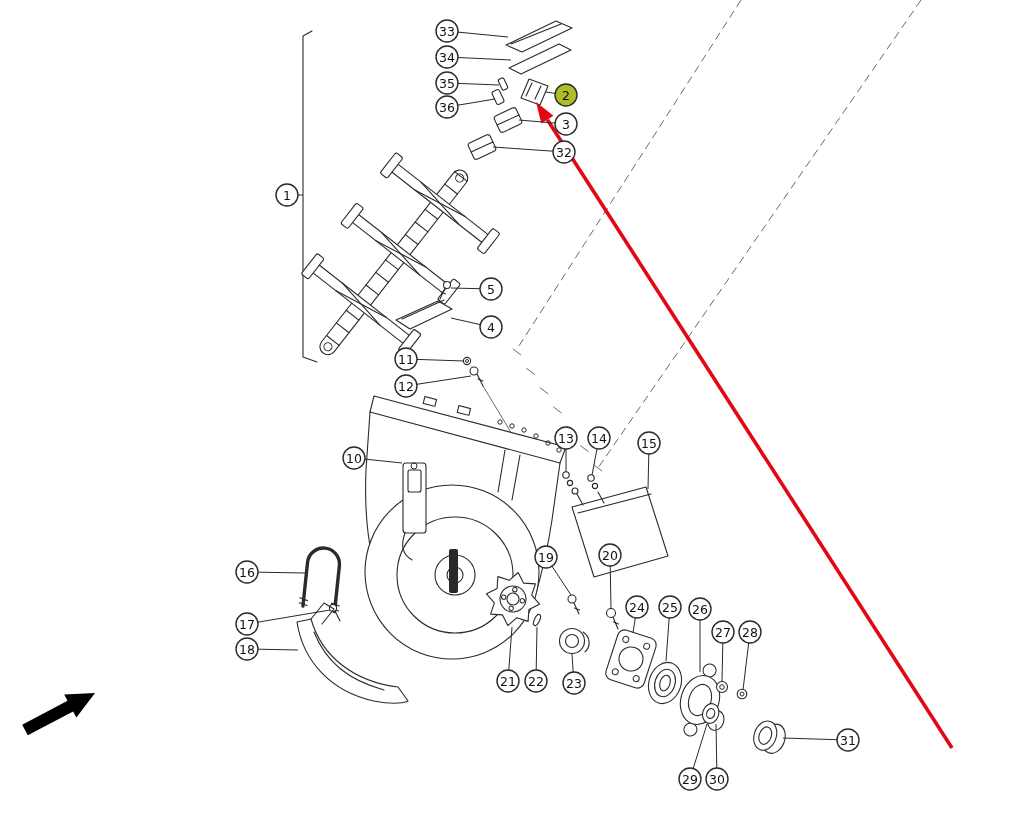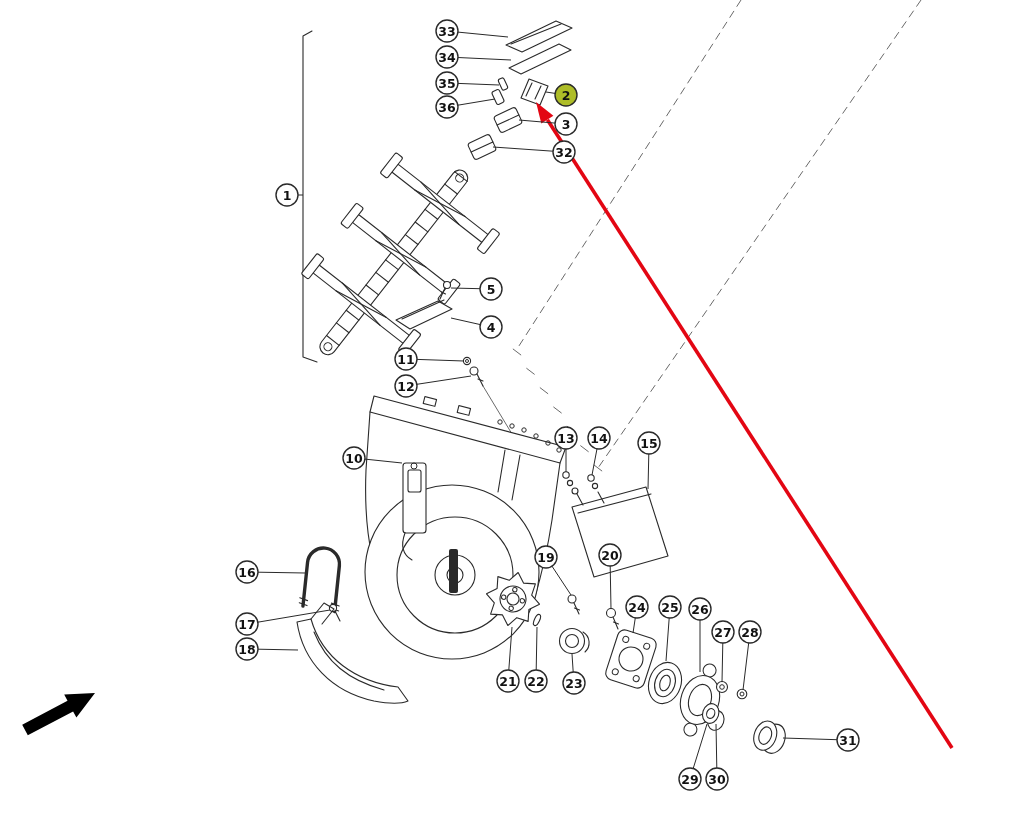--- a/index.html
+++ b/index.html
@@ -1,16 +1,16 @@
 <!DOCTYPE html>
 <html style="--bg: #ffffff; --line: #2a2a2a; --hl: #aebd28; --red: #e30613;"><head>
 <meta charset="utf-8">
 <style>
   html,body{margin:0;padding:0;background:#fff;}
-  .canvas{position:relative;width:1023px;height:796px;background:var(--bg,#ffffff);overflow:hidden;font-family:"DejaVu Sans",sans-serif;font-weight:bold;}
+  .canvas{position:relative;width:1023px;height:796px;background:var(--bg,#ffffff);overflow:hidden;font-family:"DejaVu Sans",sans-serif;}
   svg{display:block}
   .ln{fill:none;stroke:var(--line,#2a2a2a);stroke-width:1.1;stroke-linecap:round;stroke-linejoin:round}
   .thin{stroke-width:0.7}
   .thick{stroke-width:3.4}
   .wfill{fill:#ffffff;stroke:var(--line,#2a2a2a);stroke-width:1.1;stroke-linejoin:round}
   .dash{fill:none;stroke:#6a6a6a;stroke-width:1;stroke-dasharray:8 5}
   .dot{fill:none;stroke:var(--line,#2a2a2a);stroke-width:1}
   .leader{stroke:var(--line,#2a2a2a);stroke-width:1;fill:none}
   .callout-circle{fill:#ffffff;stroke:var(--line,#2a2a2a);stroke-width:1.4}
   .callout-circle.highlighted{fill:var(--hl,#aebd28)}

